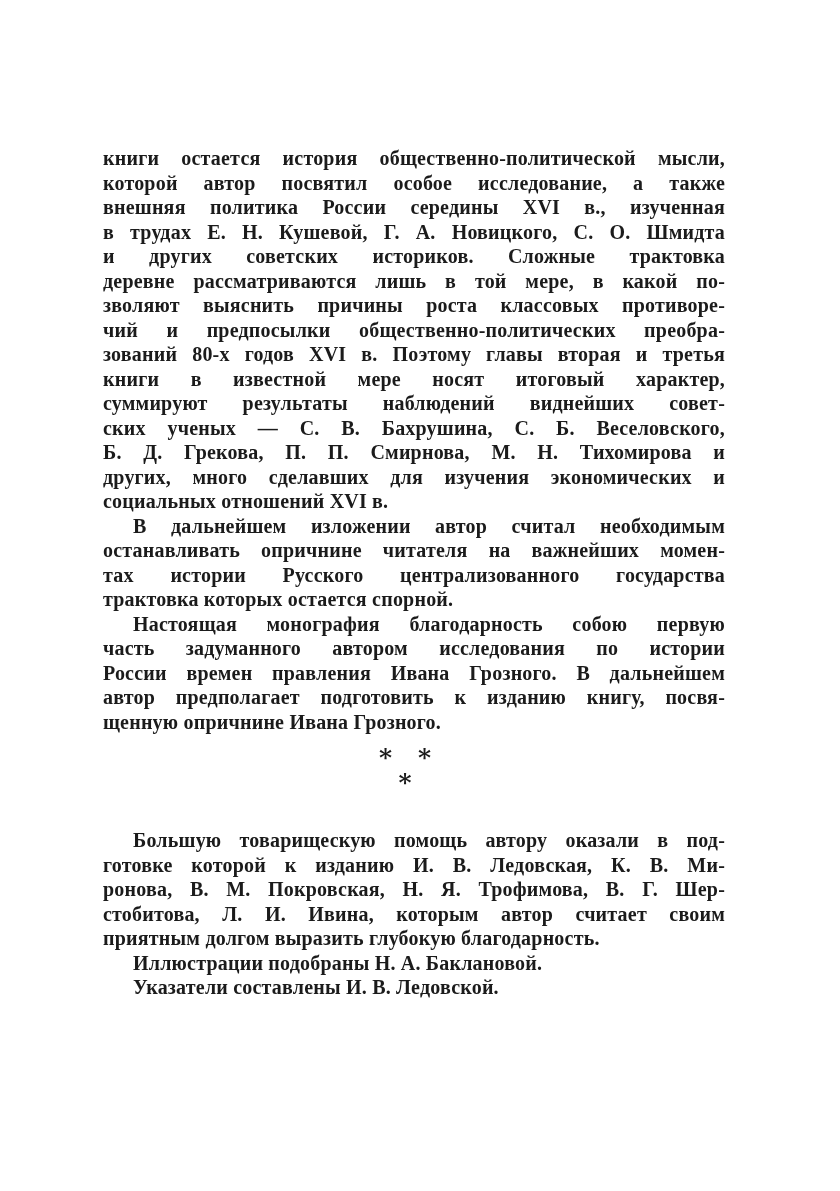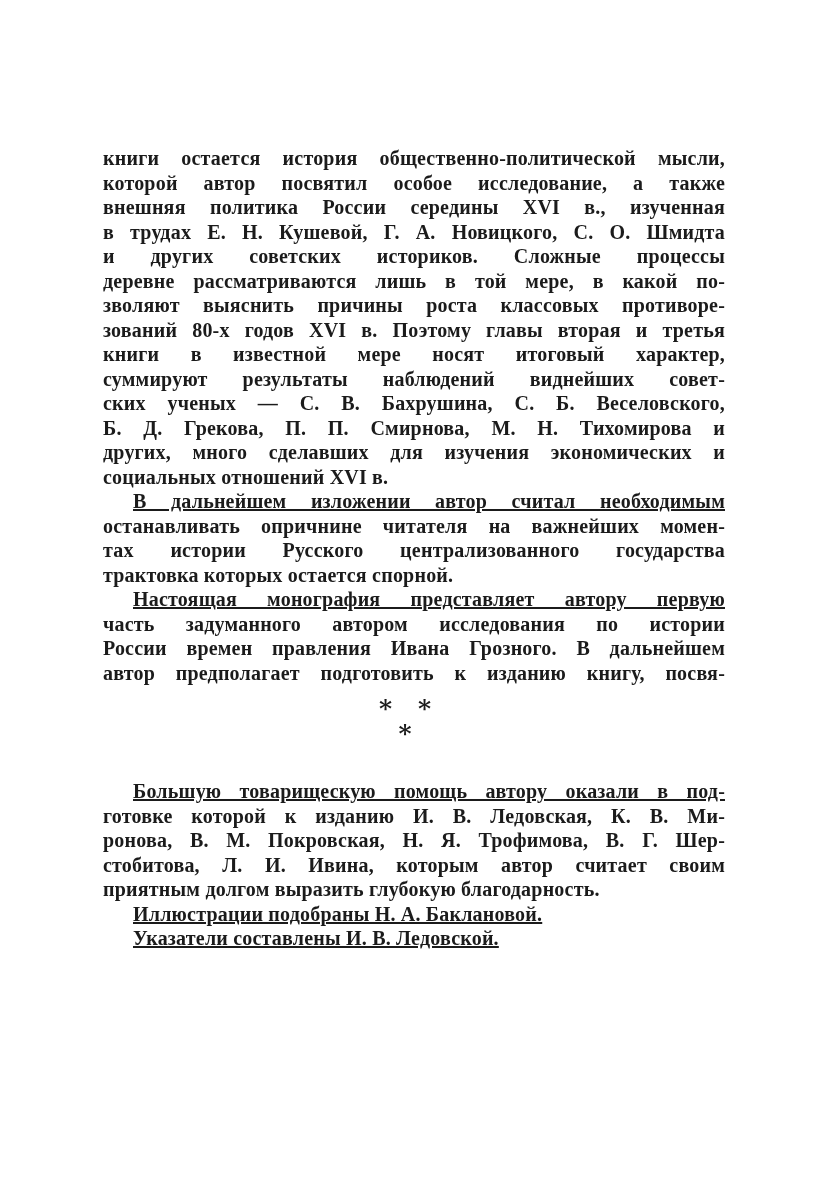--- a/index.html
+++ b/index.html
@@ -28,21 +28,20 @@
     text-align-last: justify;
     text-justify: inter-word;
     letter-spacing: 0.2px;
     white-space: normal;
   }
   .line.last {
     text-align-last: left;
   }
   .line.indent {
     text-indent: 30px;
-    text-decoration: underline;
   }
   .divider {
     margin: 13px 0 31px 0;
     transform: translateX(-9px);
   }
   .ast-row {
     display: flex;
     justify-content: center;
     column-gap: 26px;
     height: 25px;
@@ -58,42 +57,44 @@
 </head>
 <body>
 
 <div class="page">
   <div class="page-text">
       <div class="paragraph">
         <div class="line">книги остается история общественно-политической мысли,</div>
         <div class="line">которой автор посвятил особое исследование, а также</div>
         <div class="line">внешняя политика России середины XVI в., изученная</div>
         <div class="line">в трудах Е. Н. Кушевой, Г. А. Новицкого, С. О. Шмидта</div>
-        <div class="line">и других советских историков. Сложные процессы</div>
+        <div class="line">и других советских историков. Сложные трактовка</div>
         <div class="line">деревне рассматриваются лишь в той мере, в какой по-</div>
         <div class="line">зволяют выяснить причины роста классовых противоре-</div>
+        <div class="line">чий и предпосылки общественно-политических преобра-</div>
         <div class="line">зований 80-х годов XVI в. Поэтому главы вторая и третья</div>
         <div class="line">книги в известной мере носят итоговый характер,</div>
         <div class="line">суммируют результаты наблюдений виднейших совет-</div>
         <div class="line">ских ученых — С. В. Бахрушина, С. Б. Веселовского,</div>
         <div class="line">Б. Д. Грекова, П. П. Смирнова, М. Н. Тихомирова и</div>
         <div class="line">других, много сделавших для изучения экономических и</div>
         <div class="line last">социальных отношений XVI в.</div>
       </div>
       <div class="paragraph">
         <div class="line indent">В дальнейшем изложении автор считал необходимым</div>
         <div class="line">останавливать опричнине читателя на важнейших момен-</div>
         <div class="line">тах истории Русского централизованного государства</div>
         <div class="line last">трактовка которых остается спорной.</div>
       </div>
       <div class="paragraph">
-        <div class="line indent">Настоящая монография представляет автору первую</div>
+        <div class="line indent">Настоящая монография благодарность собою первую</div>
         <div class="line">часть задуманного автором исследования по истории</div>
         <div class="line">России времен правления Ивана Грозного. В дальнейшем</div>
         <div class="line">автор предполагает подготовить к изданию книгу, посвя-</div>
+        <div class="line last">щенную опричнине Ивана Грозного.</div>
       </div>
       <div class="divider">
         <div class="ast-row">
           <span class="ast">*</span>
           <span class="ast">*</span>
         </div>
         <div class="ast-row">
           <span class="ast">*</span>
         </div>
       </div>

